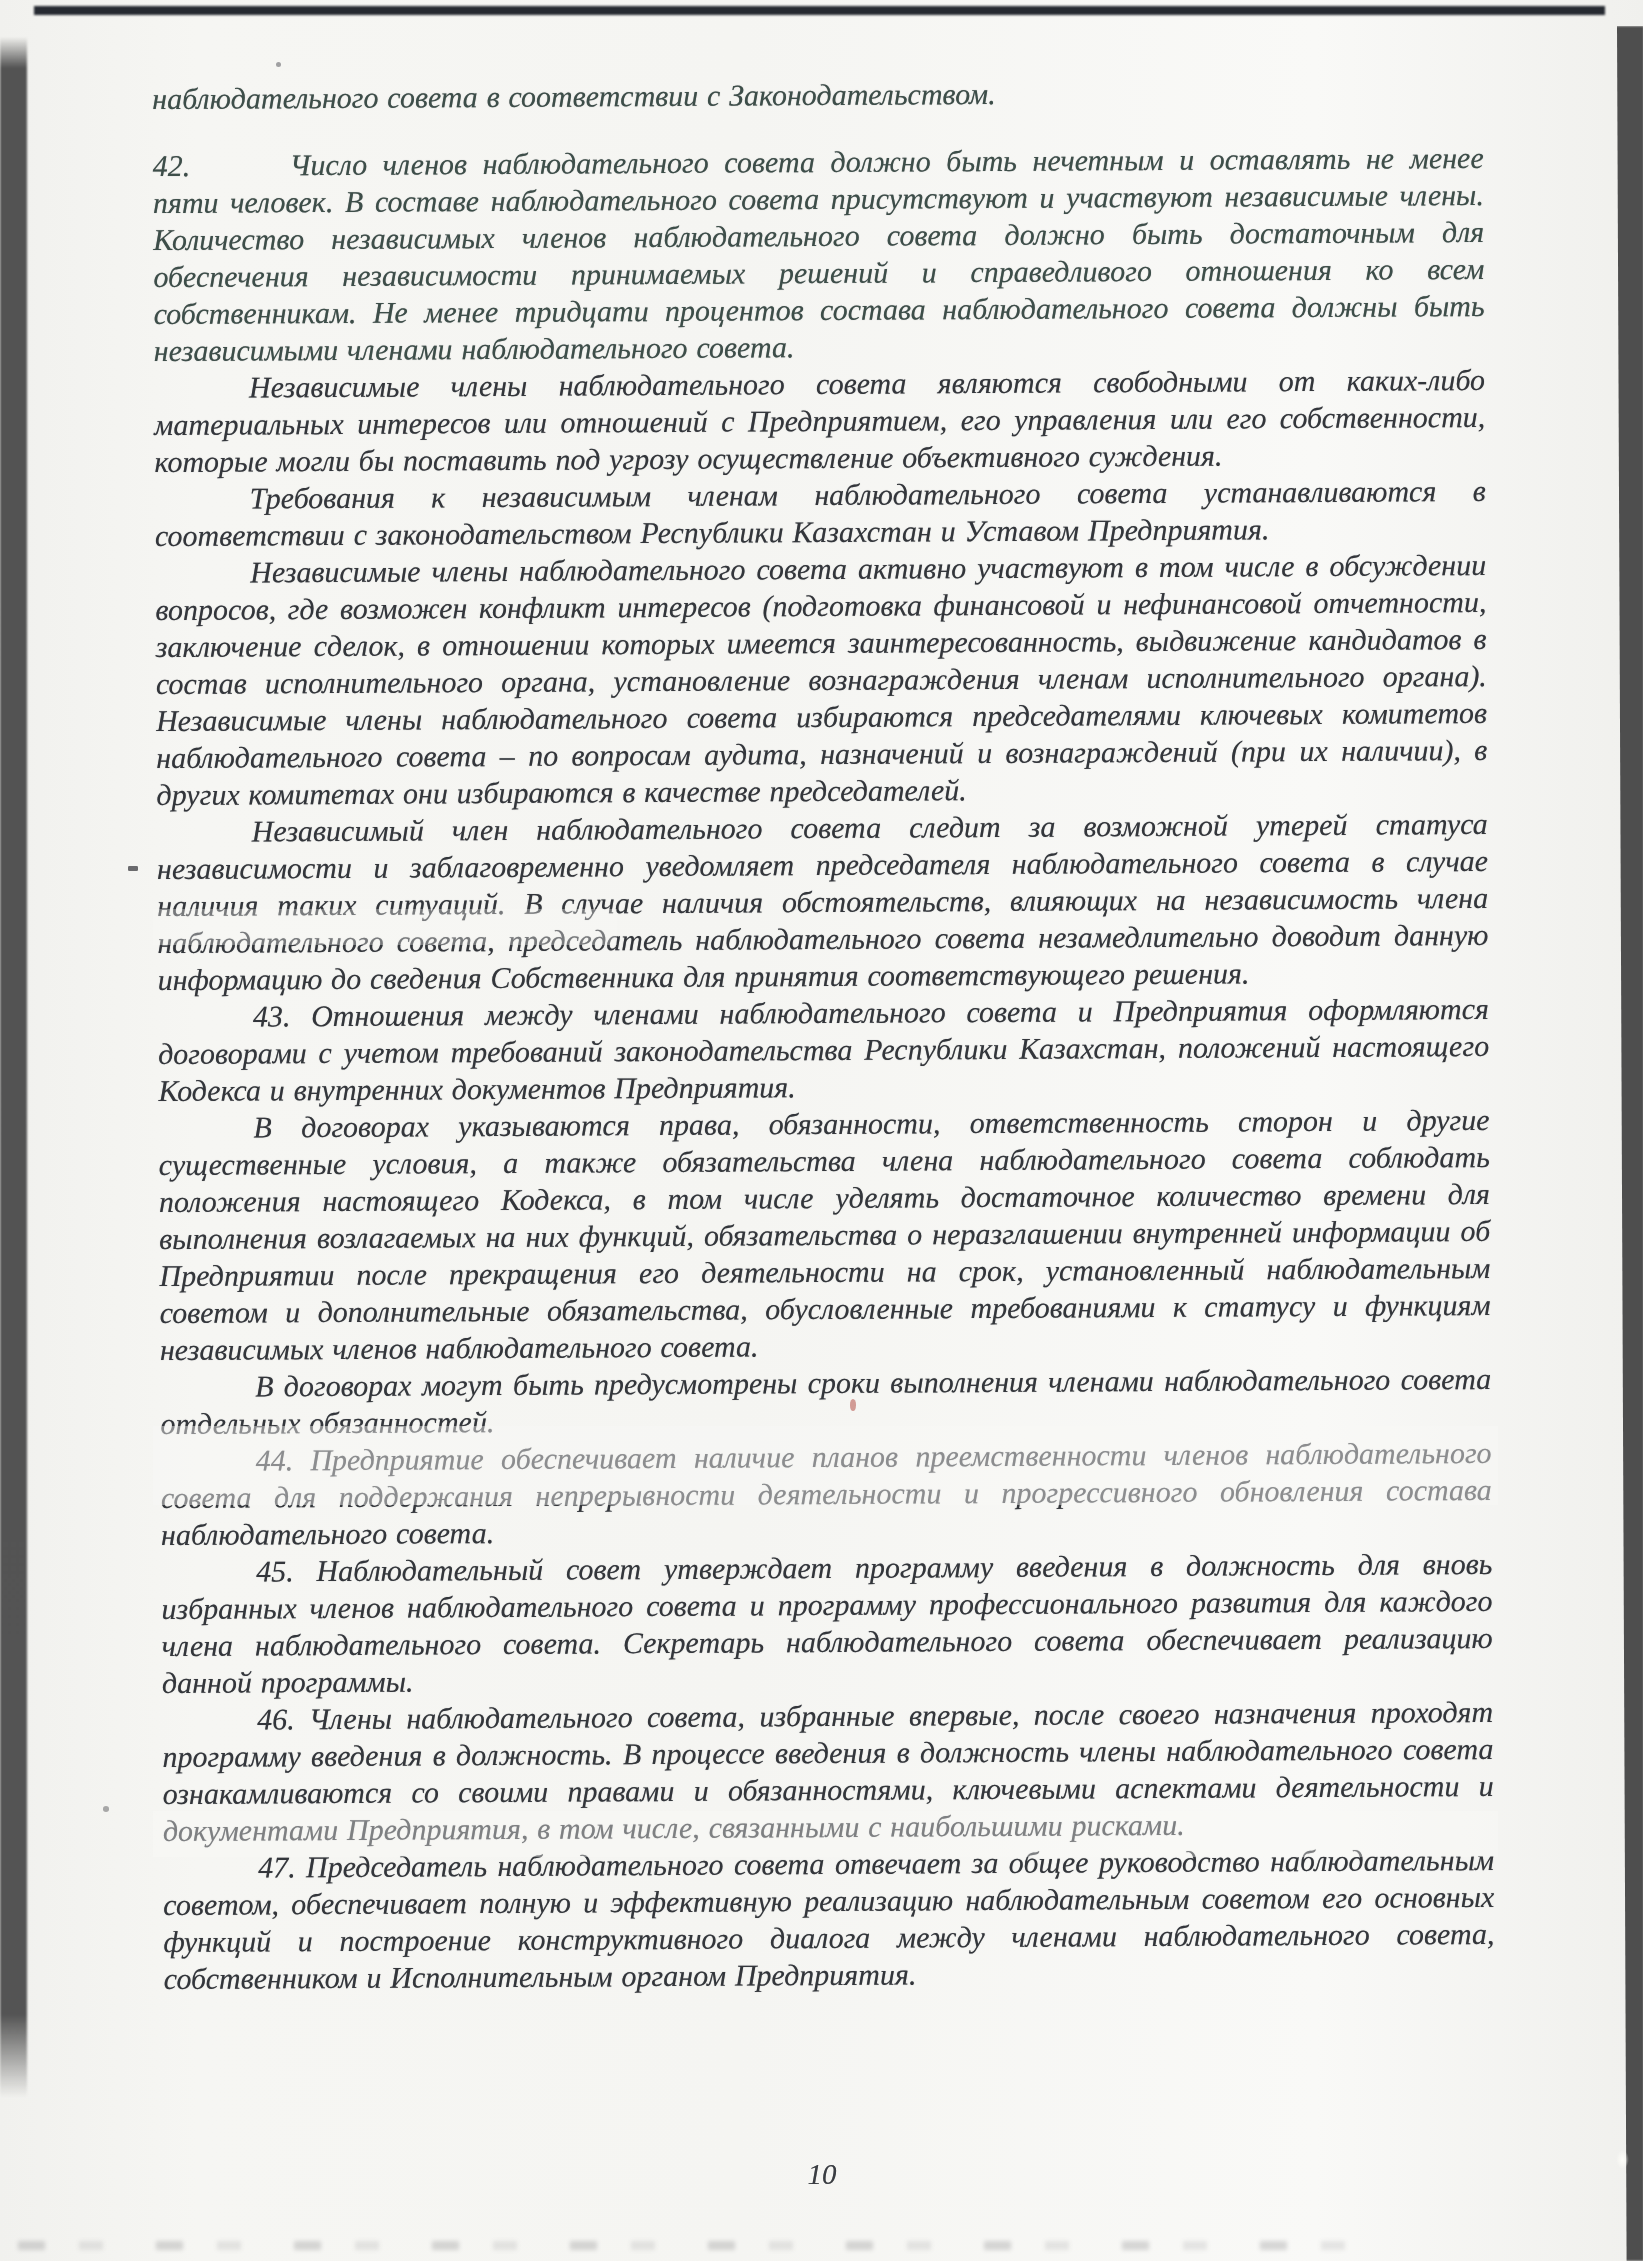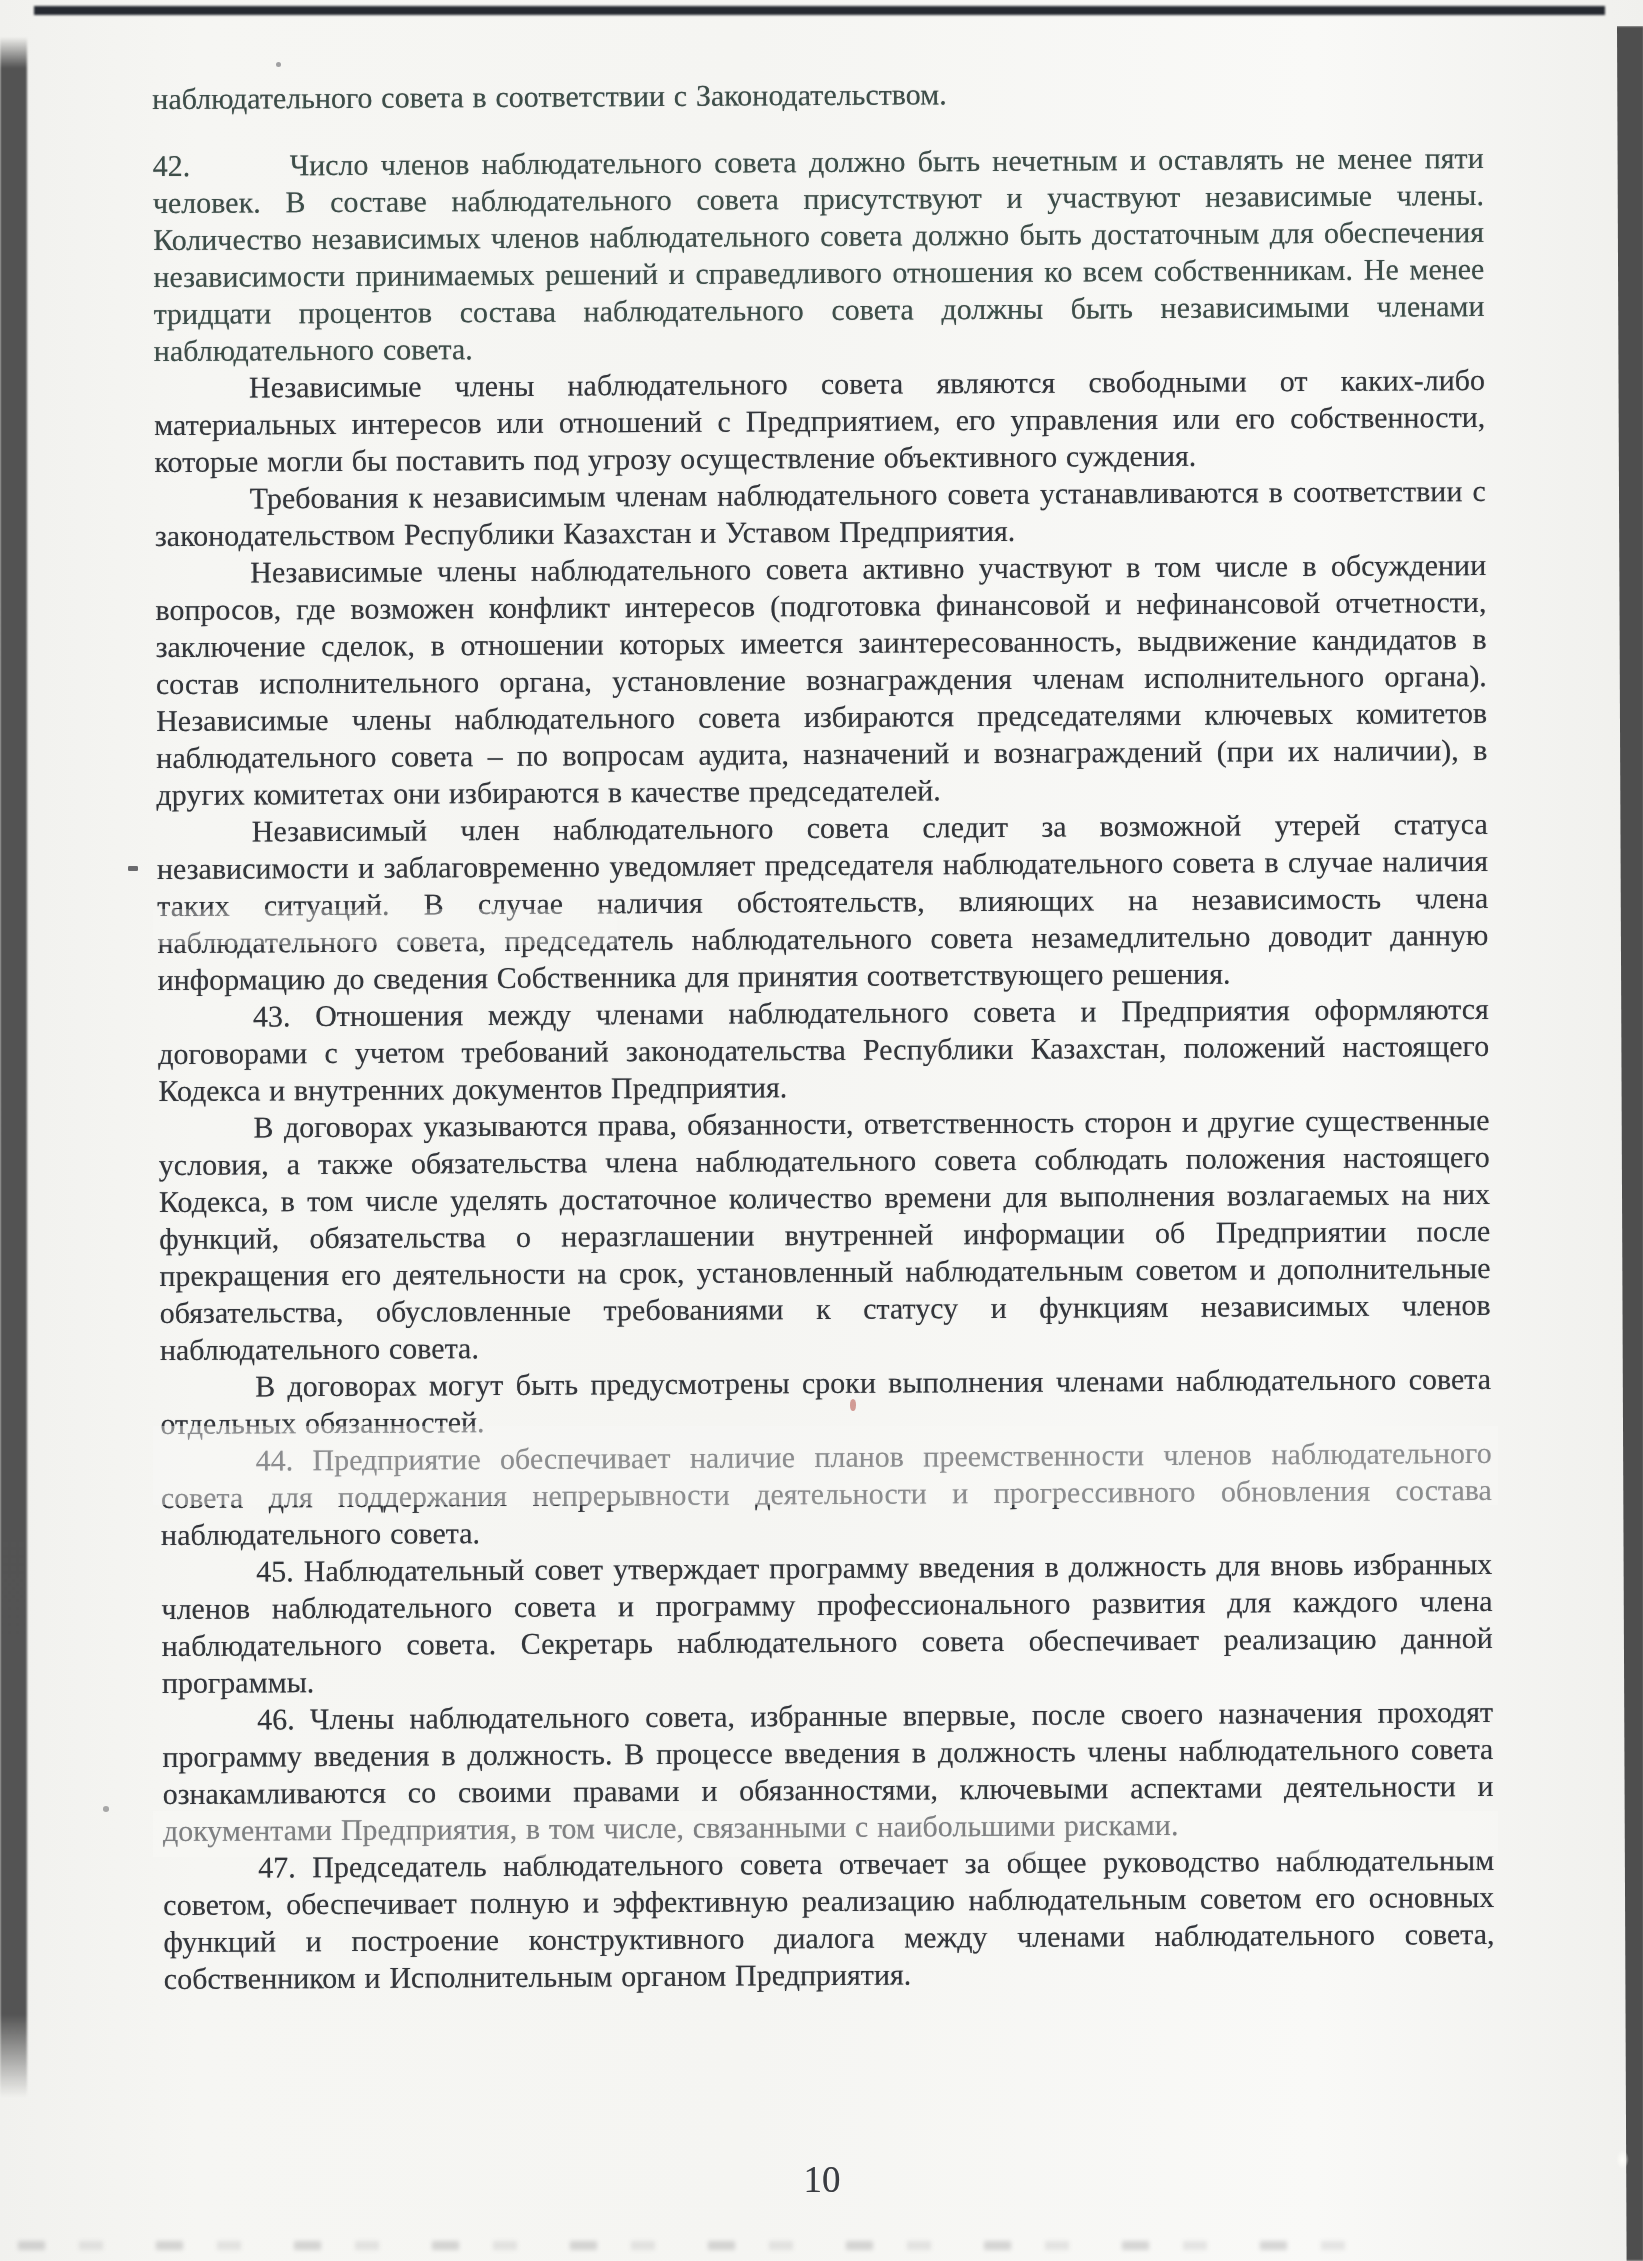--- a/index.html
+++ b/index.html
@@ -1,20 +1,21 @@
 <!DOCTYPE html>
 <html style="--paper: #f6f6f3; --ink: #33363b; --ink-tint: #3d4e49; --edge: #4e4e4e; --edge-top: #262a31;font-size:10.3px"><head>
 <meta charset="utf-8">
 <style>
   :root { --paper:#f6f6f3; --ink:#33363b; --ink-tint:#3d4e49; --edge:#4e4e4e; --edge-top:#262a31; }
   html,body { margin:0; padding:0; background:#e9e9e9; }
   .page {
     position:relative; width:1644px; height:2261px; overflow:hidden;
     background:linear-gradient(90deg,#f1f1ee 0%, var(--paper) 12%, #f5f5f2 45%, #f9f9f7 80%, #f0f0ed 100%);
     font-family:"Liberation Serif","DejaVu Serif",serif;
+    font-style:italic;
   }
   
   .edge-top { position:absolute; left:34px; right:39px; top:6.4px; height:8.4px;
     background:var(--edge-top); filter:blur(0.8px); }
   .edge-left { position:absolute; left:0; top:37px; width:27px; height:2060px;
     background:linear-gradient(to bottom, rgba(82,82,82,0) 0%, #535353 1.5%, #545454 96%, rgba(82,82,82,0) 100%);
     filter:blur(1px); }
   .edge-right { position:absolute; top:26px; right:0; width:30px; height:2235px;
     background:var(--edge); filter:blur(0.8px);
     clip-path:polygon(10% 0, 100% 0, 100% 100%, 42% 100%); }
@@ -38,21 +39,21 @@
   .fade.f2 { left:153px; top:1811px; width:1345px; height:46px; background:rgba(249,249,246,0.38); }
   .fade.f3 { left:153px; top:909px; width:464px; height:36px; background:rgba(249,249,246,0.35); }
   
   .speck { position:absolute; pointer-events:none; }
   .s1 { left:128px; top:866px; width:9.7px; height:4.5px; background:#3c3c40; opacity:.75; border-radius:1.3px; }
   .s2 { left:103px; top:1806px; width:6.4px; height:5.8px; background:#4a4a4e; opacity:.45; border-radius:50%; }
   .s3 { left:276px; top:62px; width:5.2px; height:5.2px; background:#5a5a5e; opacity:.55; border-radius:50%; }
   .s-red { left:850px; top:1399px; width:6.4px; height:12.2px; background:#b5524a; opacity:.55; border-radius:45%; filter:blur(0.3px); }
   
   .page-number { position:absolute; left:0; top:2158px; width:1644px; text-align:center;
-    font-size:37px; color:#3a3d42; text-shadow:0 0 0.6px rgba(45,48,55,0.5); }
+    font-size:29px; color:#3a3d42; text-shadow:0 0 0.6px rgba(45,48,55,0.5); }
   
   .noise-bottom { position:absolute; left:18px; top:2241px; width:1373px; height:9px; opacity:.4;
     background:repeating-linear-gradient(90deg,
       rgba(90,90,95,0.55) 0 27px, rgba(90,90,95,0) 27px 61px,
       rgba(120,120,125,0.4) 61px 85px, rgba(120,120,125,0) 85px 138px);
     filter:blur(1.9px); }
 </style>
 </head>
 <body>
 

